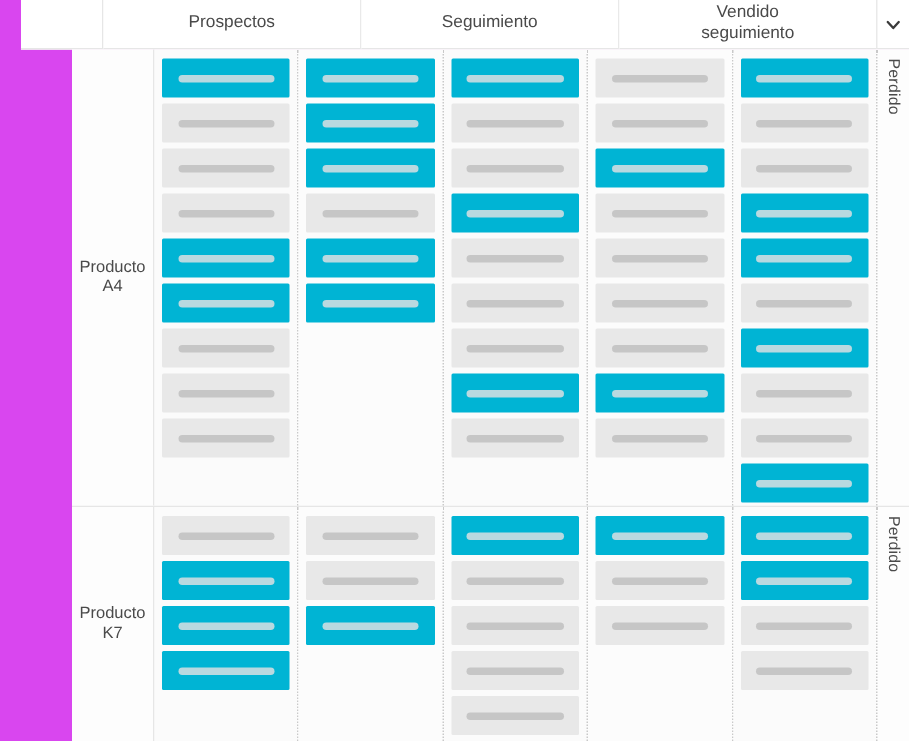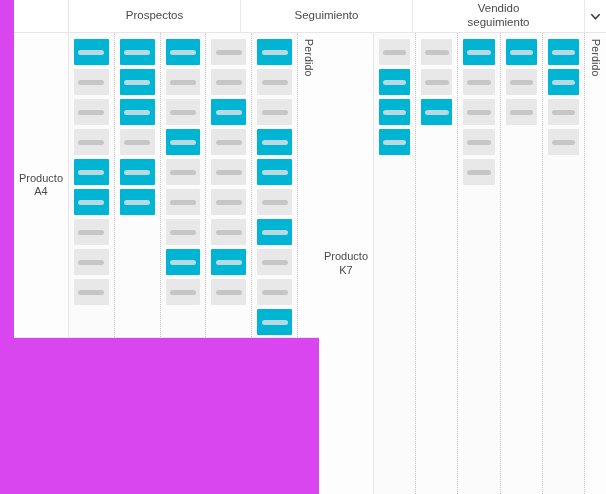--- a/index.html
+++ b/index.html
@@ -82,22 +82,23 @@
   .chevron {
     width: 11px;
     height: 11px;
     display: block;
   }
 
   
   .body-area {
     flex: 1 1 auto;
     display: flex;
-    flex-direction: row;
+    flex-direction: column;
     min-height: 0;
+    margin-left: 34px;
   }
   .product-row {
     display: flex;
     box-sizing: border-box;
     background: #fdfdfd;
     border-bottom: 1px solid #e6e6e6;
     min-height: 0;
   }
   .product-row.row-0 { flex: 0 0 305px; height: 305px; }
   .product-row.row-1 { flex: 1 1 auto; border-bottom: none; }

